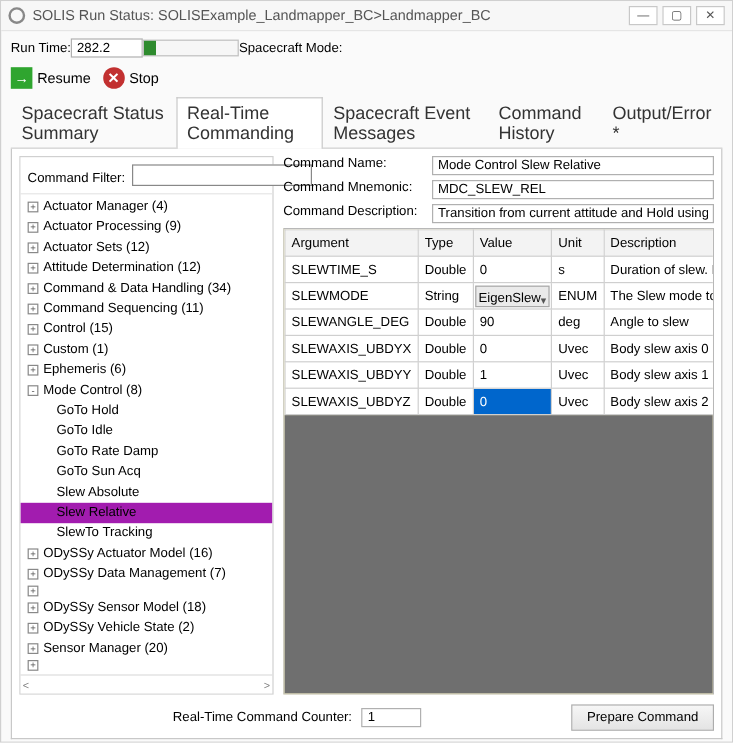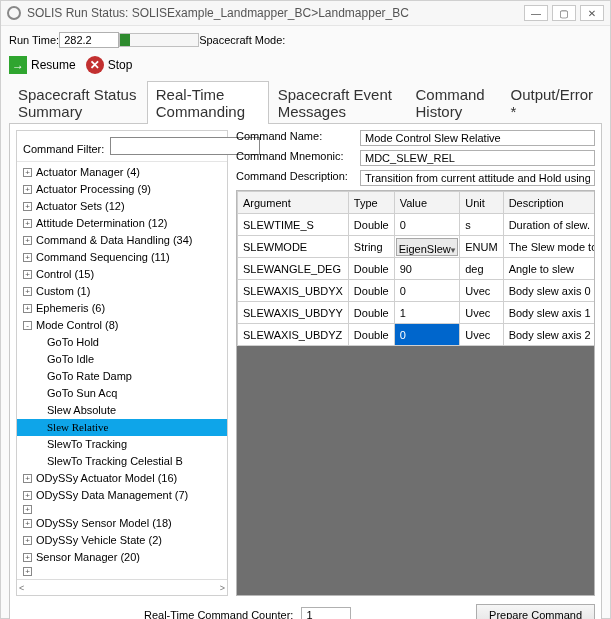--- a/index.html
+++ b/index.html
@@ -143,21 +143,21 @@
   }
   .tree-item.child { padding-left: 30px; }
   .exp {
     width: 9px; height: 9px;
     border: 1px solid #888;
     display: inline-flex; align-items: center; justify-content: center;
     font-size: 8px; line-height: 1;
     color: #555; background: #fff;
     flex-shrink: 0;
   }
-  .tree-item.hl { background: #0ea5e9; font-family: Liberation Serif, serif; }
+  .tree-item.hl { background: #a21caf; }
   .scroll-x {
     height: 16px; border-top: 1px solid #dcdcdc;
     display: flex; align-items: center; justify-content: space-between;
     padding: 0 2px; font-size: 9px; color: #777;
   }
   .right-pane {
     flex: 1;
     display: flex; flex-direction: column; gap: 4px;
     overflow: hidden;
   }
@@ -321,23 +321,20 @@
                 <span>GoTo Sun Acq</span>
               </div>
               <div class="tree-item child">
                 <span>Slew Absolute</span>
               </div>
               <div class="tree-item child hl">
                 <span>Slew Relative</span>
               </div>
               <div class="tree-item child">
                 <span>SlewTo Tracking</span>
-              </div>
-              <div class="tree-item child">
-                <span>SlewTo Tracking Celestial B</span>
               </div>
               <div class="tree-item">
                 <span class="exp">+</span>
                 <span>ODySSy Actuator Model (16)</span>
               </div>
               <div class="tree-item">
                 <span class="exp">+</span>
                 <span>ODySSy Data Management (7)</span>
               </div>
               <div class="tree-item">

